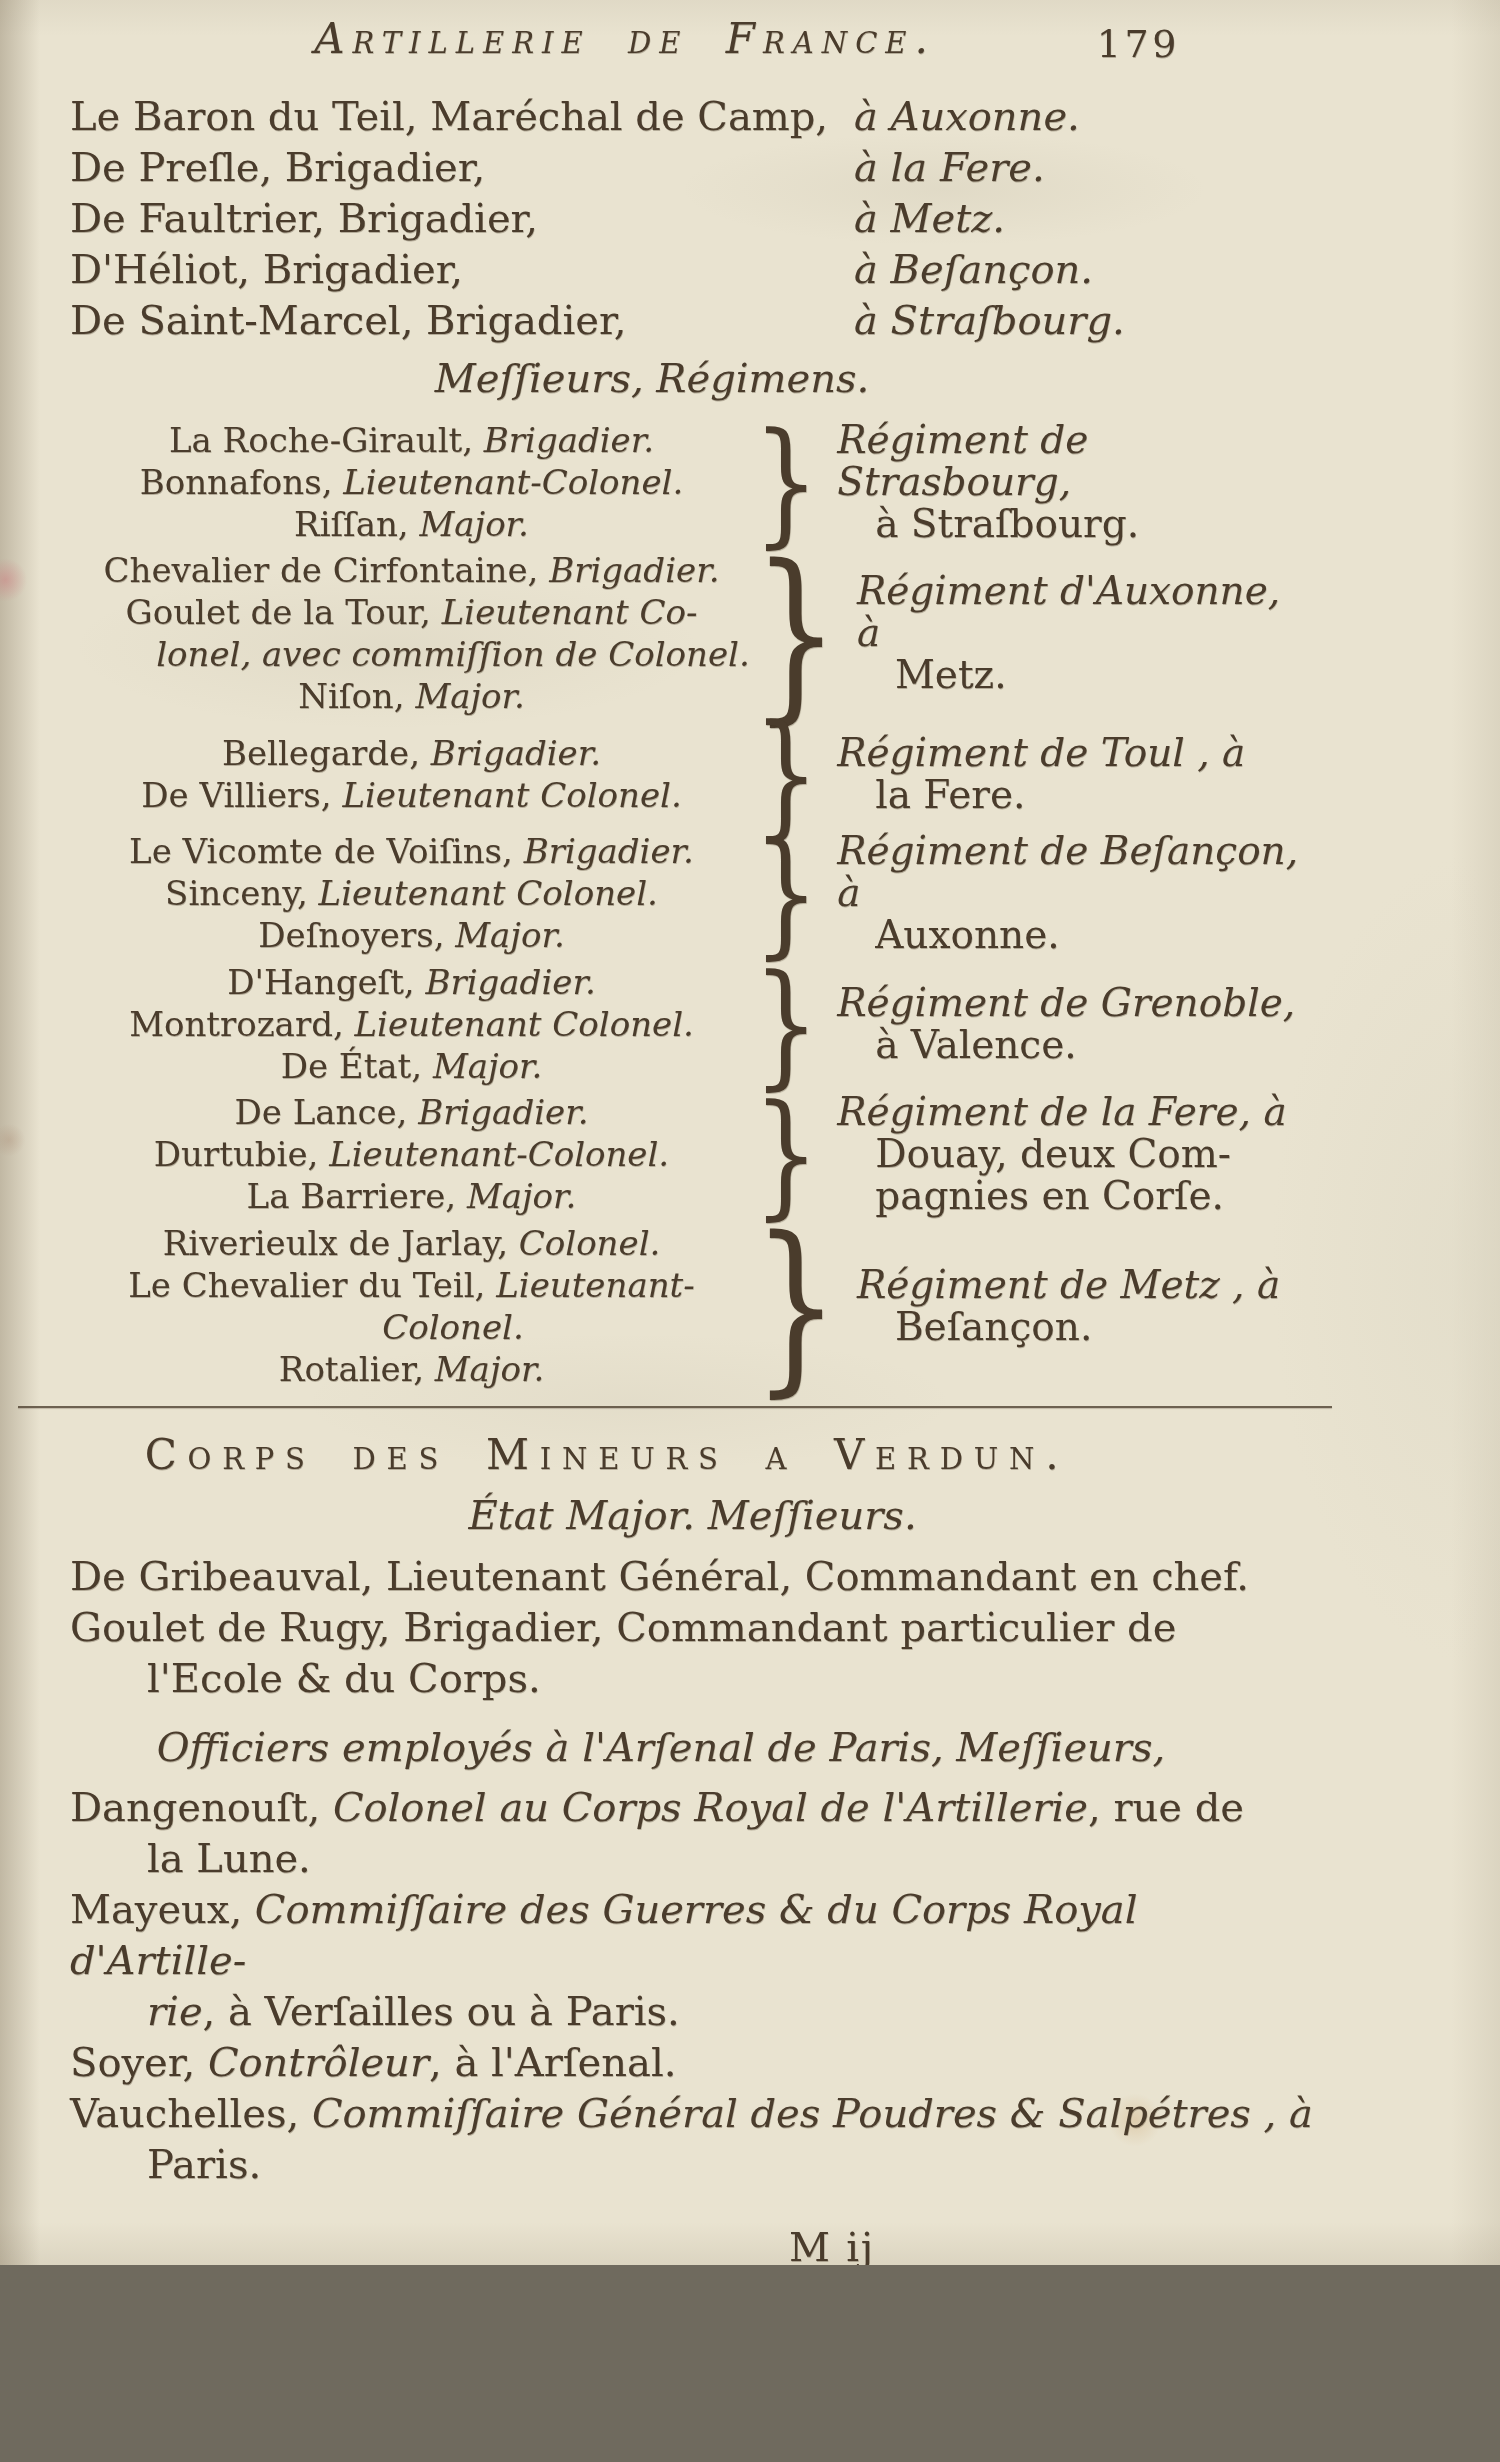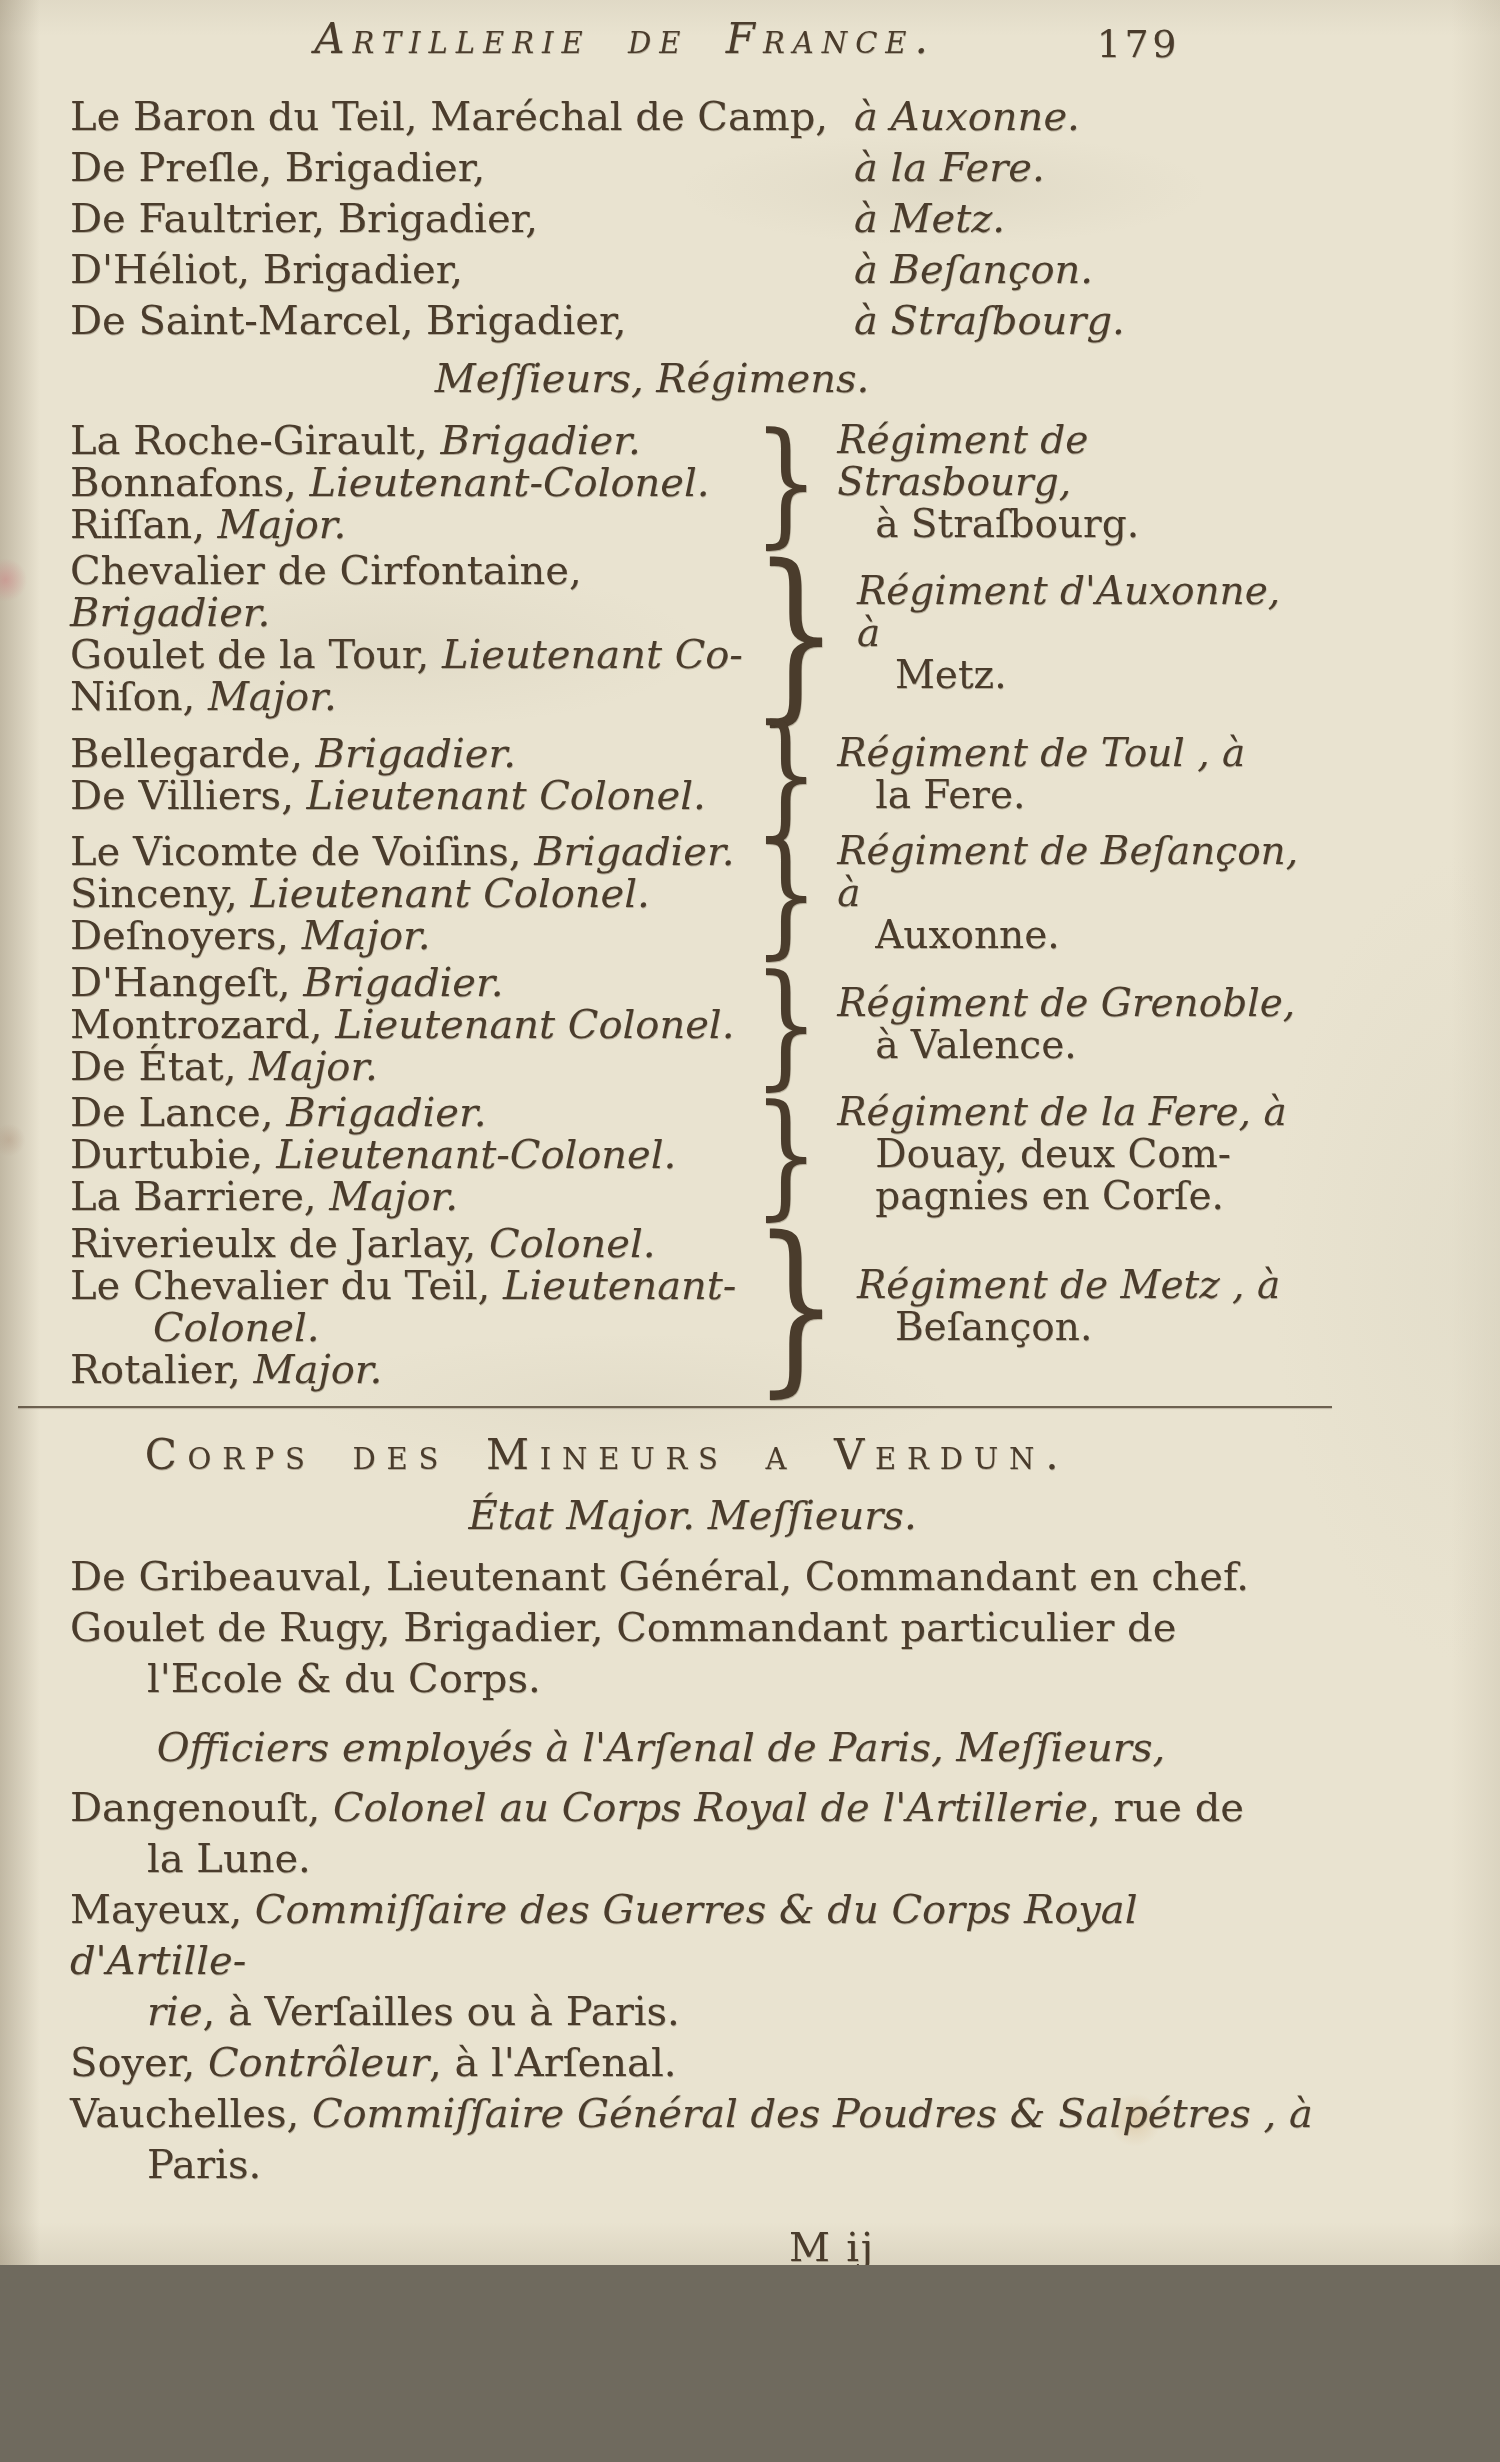--- a/index.html
+++ b/index.html
@@ -27,21 +27,21 @@
   .hdr .title-wrap{text-align:center;padding-right:135px;}
   .hdr .title{font-style:italic;font-variant:small-caps;font-size:42px;letter-spacing:8px;word-spacing:16px;}
   .hdr .pageno{position:absolute;right:135px;top:7.2px;font-size:38px;letter-spacing:3.6px;}
   .postings{margin-top:9px;}
   .posting{display:flex;font-size:40px;line-height:51px;}
   .p-name{flex:0 0 784px;}
   .p-place{font-style:italic;}
   .regimens-h{text-align:center;font-style:italic;font-size:40px;line-height:51px;margin-top:7px;padding-right:81px;}
   .groups{margin-top:14.4px;}
   .group{display:flex;align-items:center;margin-bottom:4.5px;}
-  .g-left{flex:0 0 683px;font-size:40px;line-height:42px;}
+  .g-left{flex:0 0 683px;font-size:34px;line-height:42px;text-align:center;}
   .g-brace{flex:0 0 63px;display:flex;justify-content:center;align-items:center;}
   .g-brace span{display:block;font-size:104px;line-height:1;transform:scaleY(1.30);font-weight:400;}
   .g4 .g-brace span{font-size:135px;transform:scaleY(1.38);}
   .g-right{flex:1;padding-left:18px;font-size:39px;line-height:42px;}
   .off-line.ind{padding-left:83px;}
   .reg-line.ind{padding-left:38px;}
   .it{font-style:italic;}
   .rule{height:2.7px;width:1314px;margin:16px 0 0 -52px;background:rgba(74,60,43,.78);box-shadow:0 0.9px 0.9px rgba(74,60,43,.25);}
   .mineurs-h{text-align:center;font-variant:small-caps;font-size:42px;letter-spacing:10.8px;word-spacing:12.6px;margin-top:21.6px;padding-right:171px;}
   .sub-h{text-align:center;font-style:italic;font-size:40px;line-height:50px;margin-top:10.8px;}
@@ -100,20 +100,21 @@
           </div>
           <div class="g-right">
             <div class="reg-line"><span class="it">Régiment de Strasbourg,</span></div>
             <div class="reg-line ind"><span>à Straſbourg.</span></div>
           </div>
         </div>
         <div class="group g4">
           <div class="g-left">
             <div class="off-line"><span>Chevalier de Cirfontaine, </span><span class="it">Brigadier.</span></div>
             <div class="off-line"><span>Goulet de la Tour, </span><span class="it">Lieutenant Co-</span></div>
+            <div class="off-line ind"><span class="it">lonel, avec commiſſion de Colonel.</span></div>
             <div class="off-line"><span>Niſon, </span><span class="it">Major.</span></div>
           </div>
           <div class="g-brace">
             <span>}</span>
           </div>
           <div class="g-right">
             <div class="reg-line"><span class="it">Régiment d'Auxonne, à</span></div>
             <div class="reg-line ind"><span>Metz.</span></div>
           </div>
         </div>

